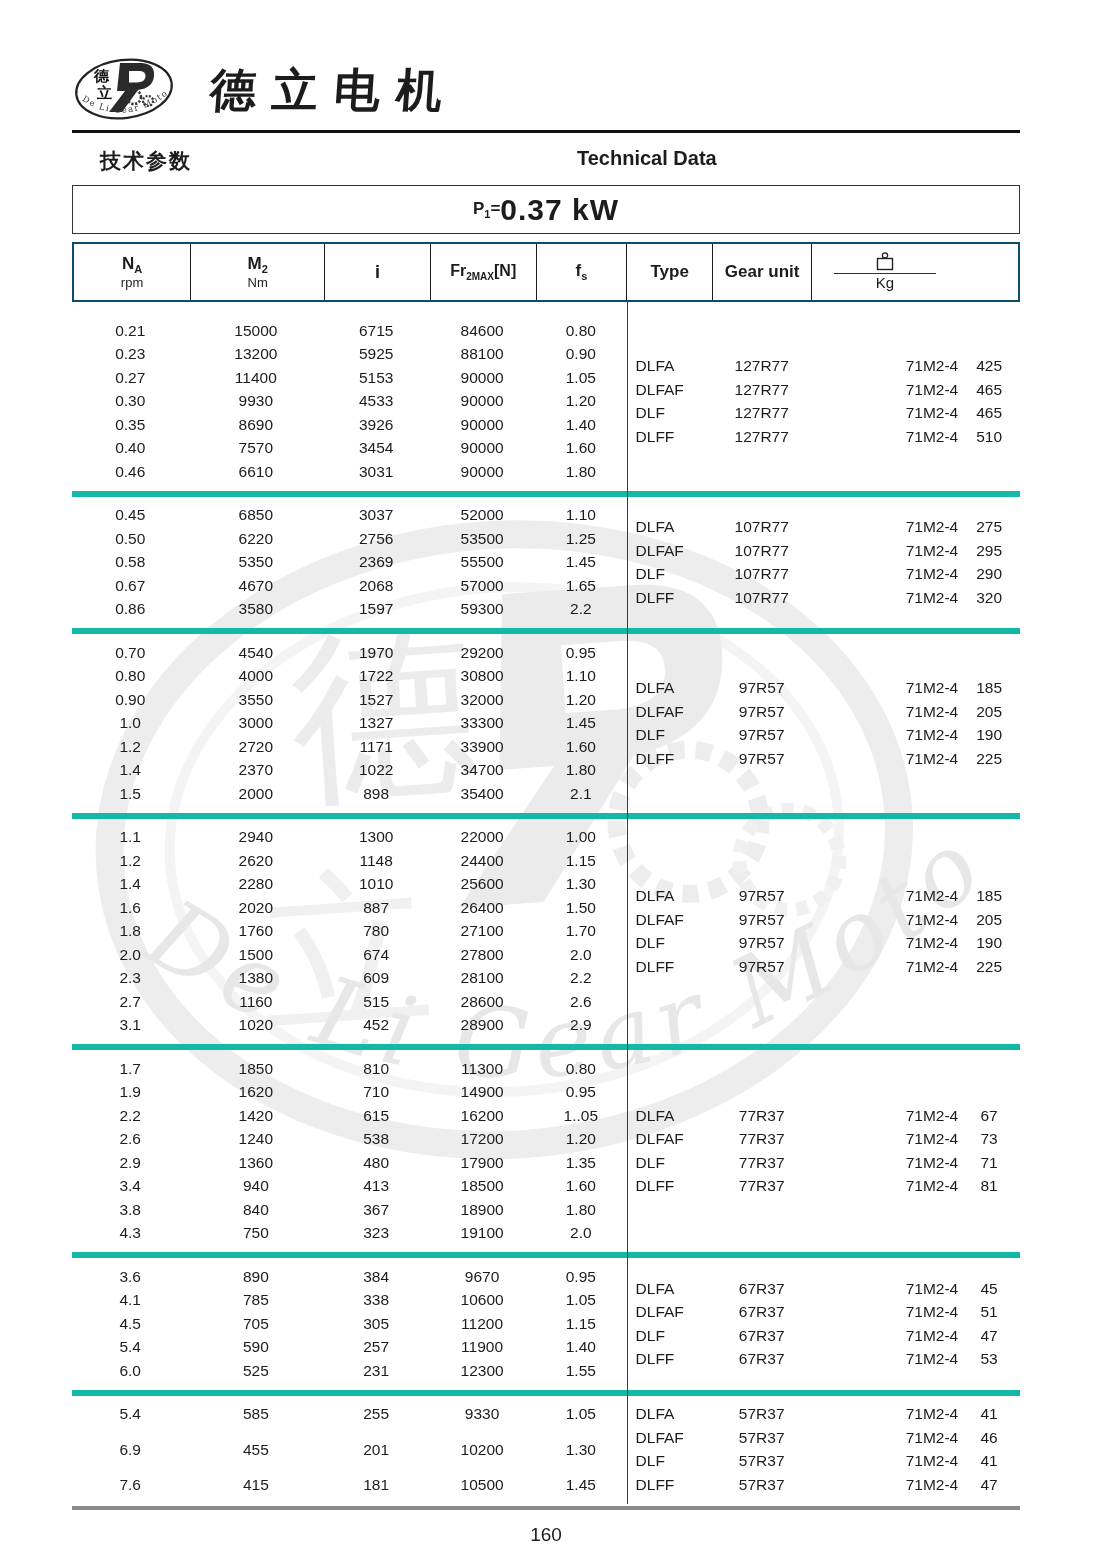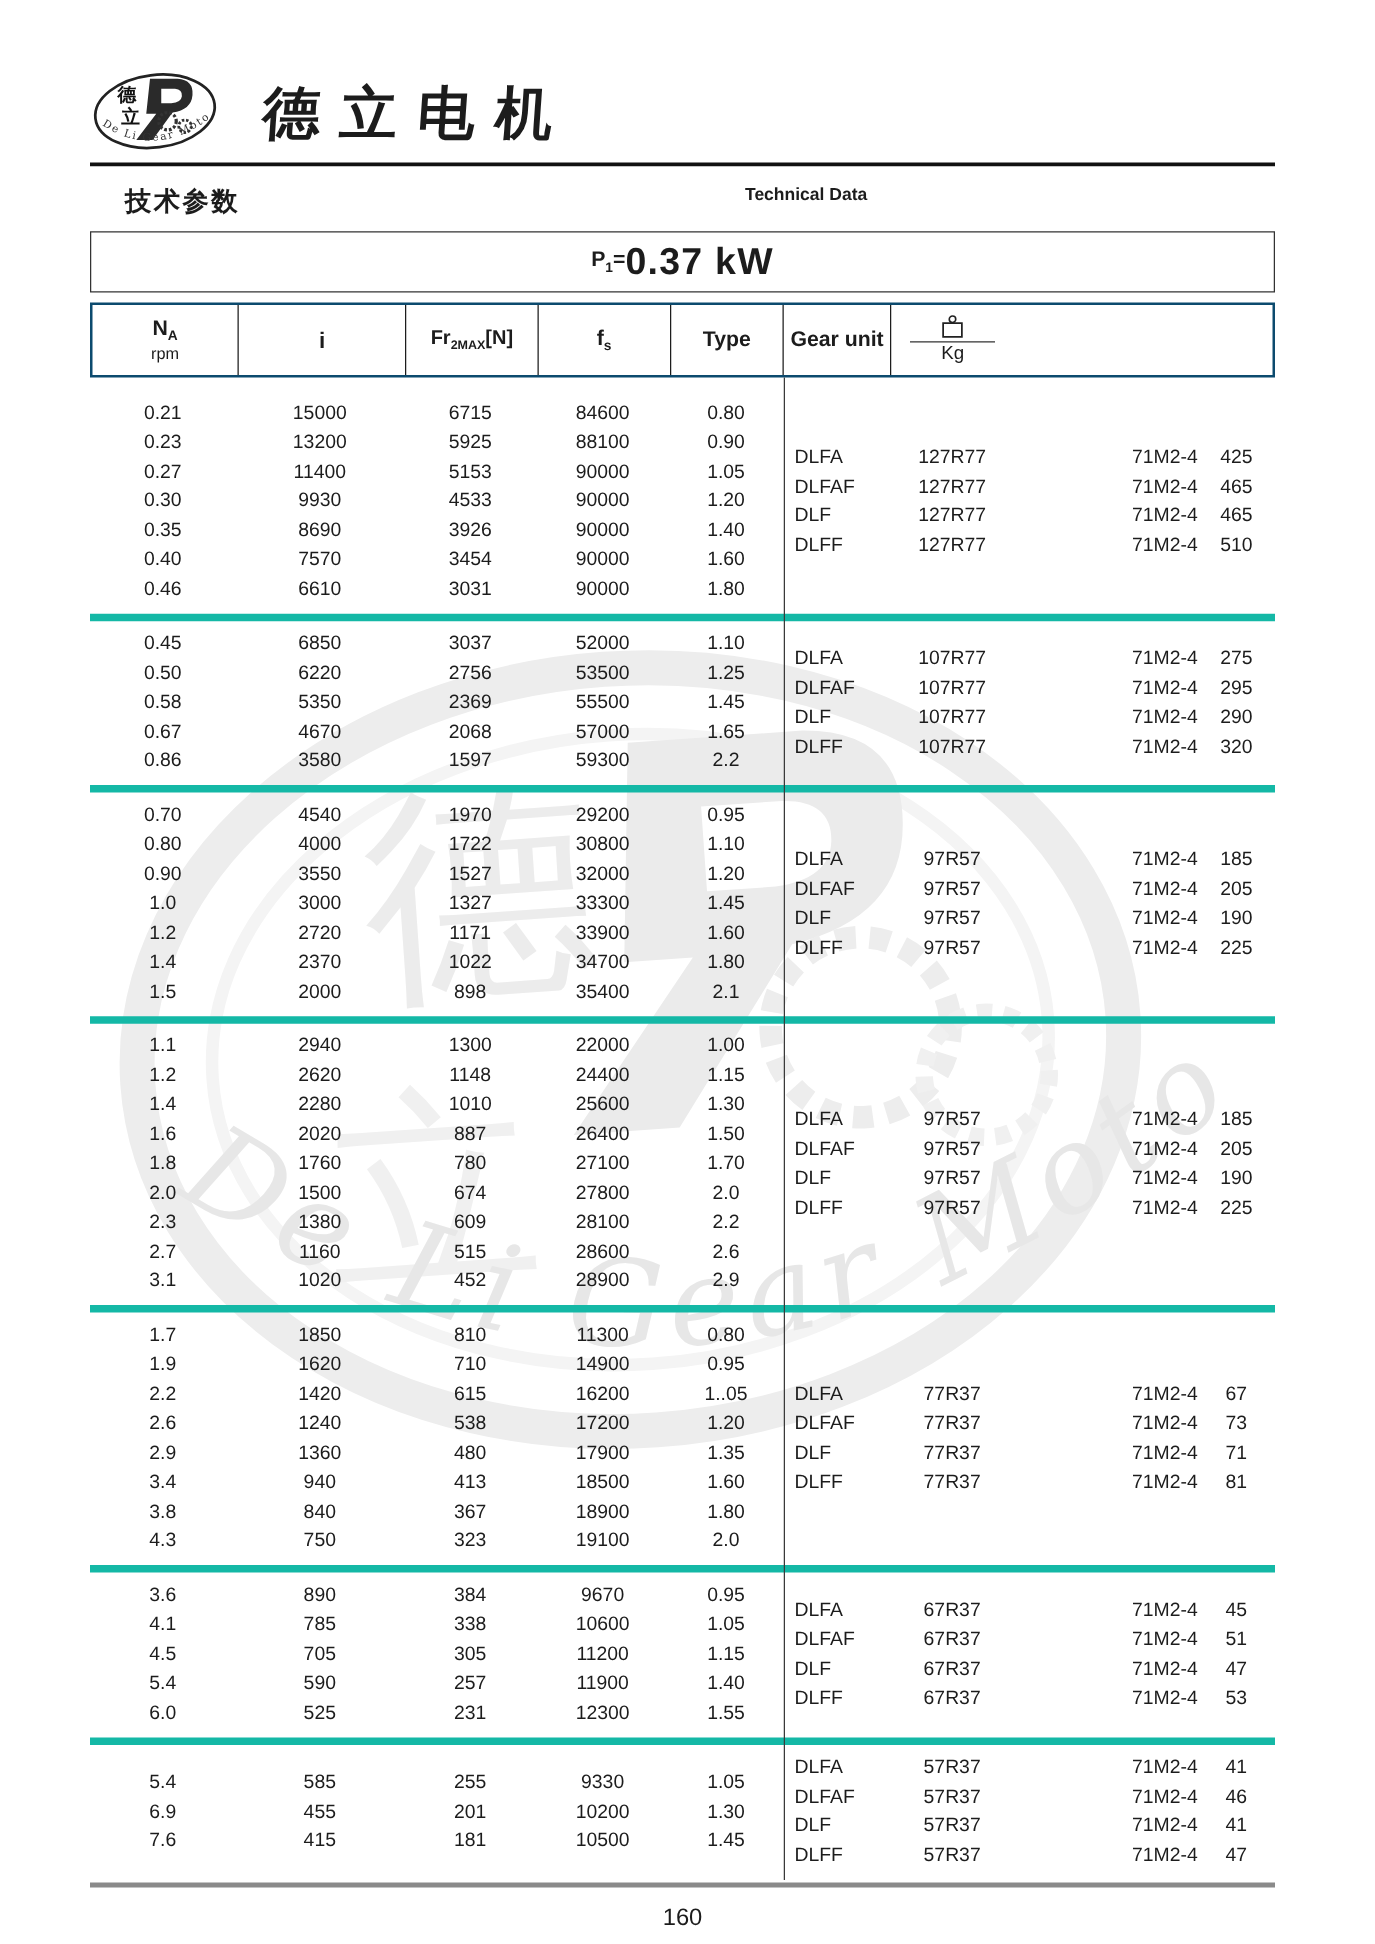--- a/index.html
+++ b/index.html
@@ -17,21 +17,21 @@
   
   .brand-row{display:flex;align-items:center;height:66px;}
   .brand-name{
     font-family:"DejaVu Serif", serif;
     font-size:46px;font-weight:bold;letter-spacing:16px;
     margin-left:34px;transform:skewX(-4deg);
   }
   .rule-thick{height:3px;background:#111;margin-top:6px;}
   .section-row{position:relative;height:34px;margin-top:14px;}
   .section-zh{font-size:21px;font-weight:bold;letter-spacing:2px;margin-left:28px;}
-  .section-en{position:absolute;left:524px;top:0;font-size:14px;font-weight:bold;}
+  .section-en{position:absolute;left:505px;top:0;font-size:20px;font-weight:bold;}
   .power-box{
     border:1px solid #333;height:47px;margin-top:4px;
     display:flex;align-items:center;justify-content:center;
   }
   .power-box .small{font-size:17px;font-weight:bold;}
   .power-box .small sub{font-size:11px;}
   .power-box .big{font-size:30px;font-weight:bold;letter-spacing:1px;}
   
   .thead{
     margin-top:8px;
@@ -55,21 +55,21 @@
   .th-kg{font-weight:normal;}
   .th-kg .kg-line{width:70%;border-top:1px solid #333;margin:2px 0 1px 0;}
   .th-kg .kg-label{font-size:15px;}
   
   .tbody{position:relative;}
   .tbody::before{
     content:'';position:absolute;left:58.5%;top:0;bottom:0;width:1px;background:#3a3a3a;
   }
   .group{display:flex;padding:7px 0;border-top:6px solid #14b8a6;}
   .group:first-child{border-top:none;padding-top:17px;}
-  .g-left{width:58.5%;display:flex;flex-direction:column;justify-content:center;}
+  .g-left{width:58.5%;display:flex;flex-direction:column;justify-content:space-between;}
   .g-right{width:41.5%;display:flex;flex-direction:column;justify-content:center;}
   .drow{display:flex;height:23.5px;align-items:center;}
   .dcell{font-size:15.5px;text-align:center;white-space:nowrap;}
   .g-left .c0{width:21.0%;}
   .g-left .c1{width:24.3%;}
   .g-left .c2{width:19.1%;}
   .g-left .c3{width:19.1%;}
   .g-left .c4{width:16.5%;}
   .g-right .v0{width:21.7%;text-align:left;padding-left:9px;box-sizing:border-box;}
   .g-right .v1{width:25.3%;}
@@ -135,20 +135,24 @@
       <span class="small"><span>P</span><sub>1</sub><span>=</span></span>
         <span class="big">0.37 kW</span>
     </div>
 
     <div class="thead">
       <div class="th">
         <span class="main"><span>N</span><sub>A</sub></span>
         <span class="unit">rpm</span>
       </div>
       <div class="th">
+        <span class="main"><span>M</span><sub>2</sub></span>
+        <span class="unit">Nm</span>
+      </div>
+      <div class="th">
         <span class="one">i</span>
       </div>
       <div class="th th-fr">
         <span class="main"><span>Fr</span><sub>2MAX</sub><span>[N]</span></span>
       </div>
       <div class="th">
         <span class="main"><span>f</span><sub>s</sub></span>
       </div>
       <div class="th">
         <span class="main">Type</span>

